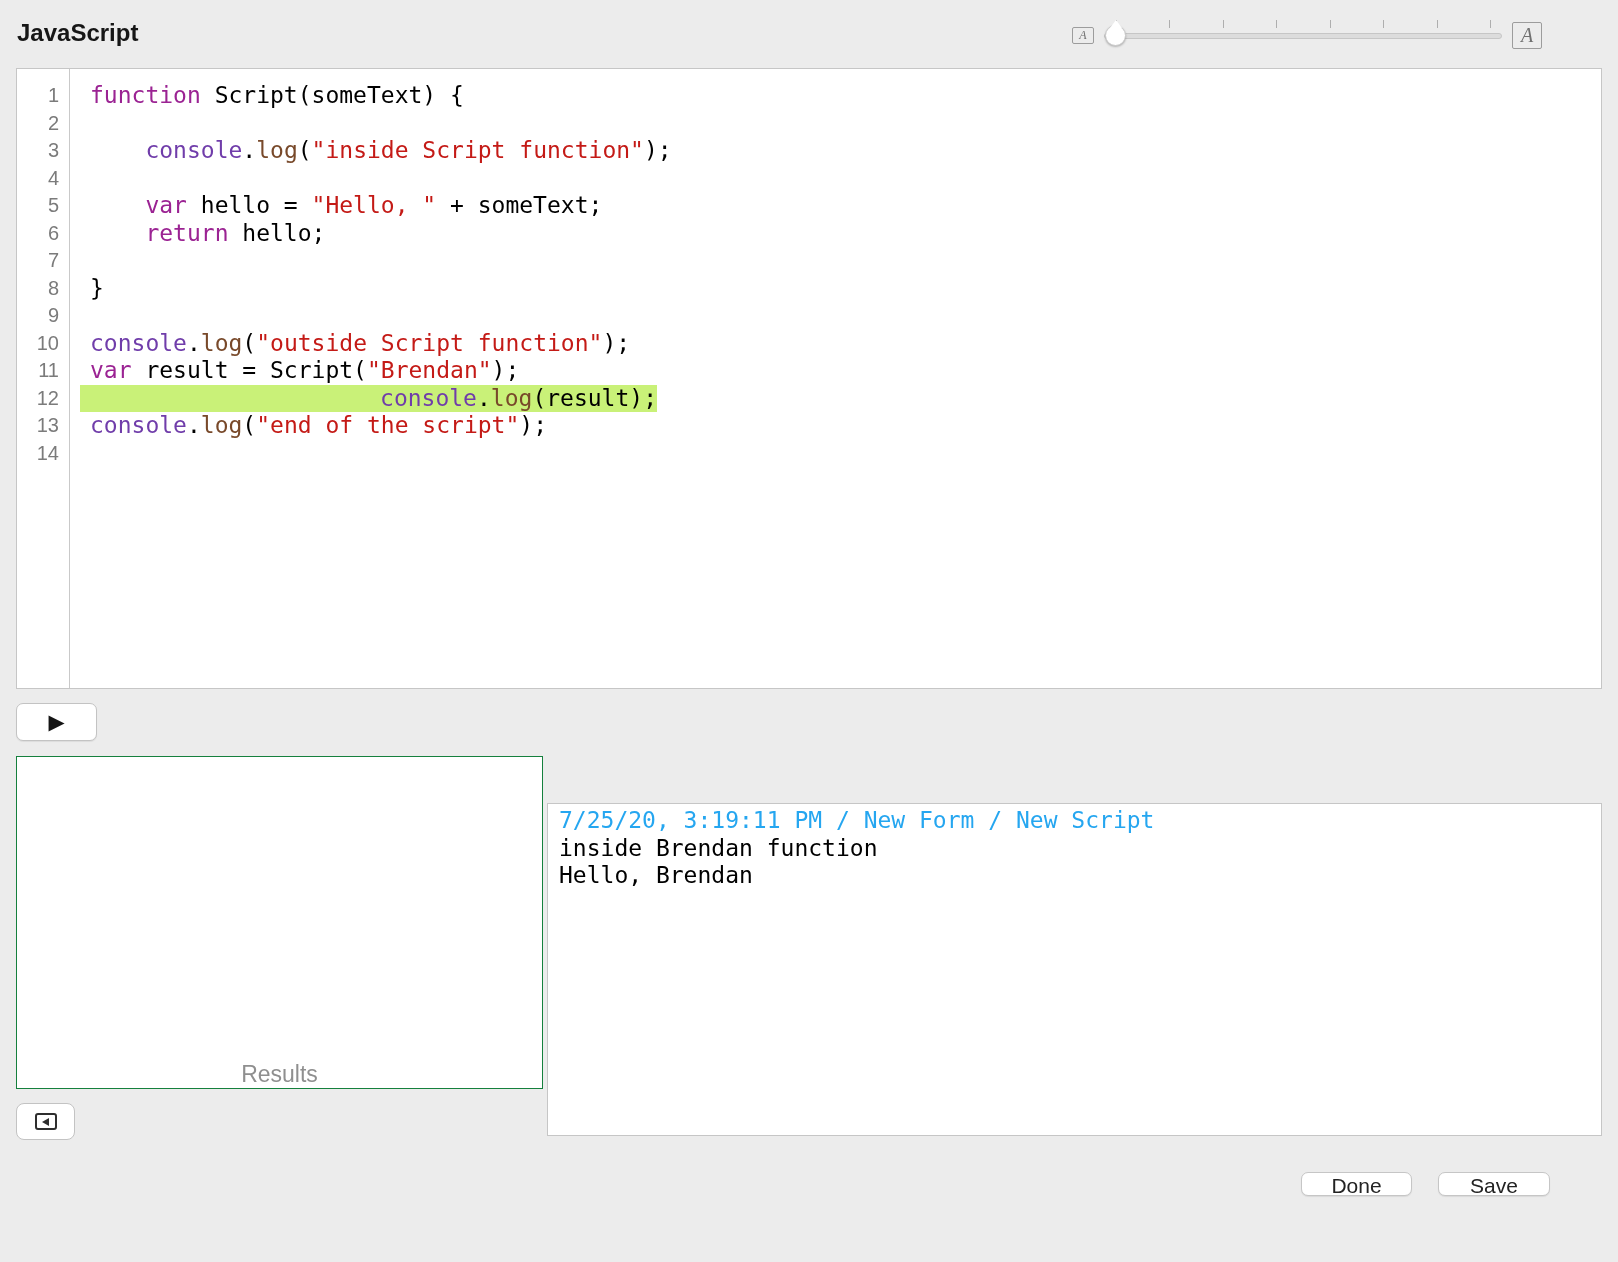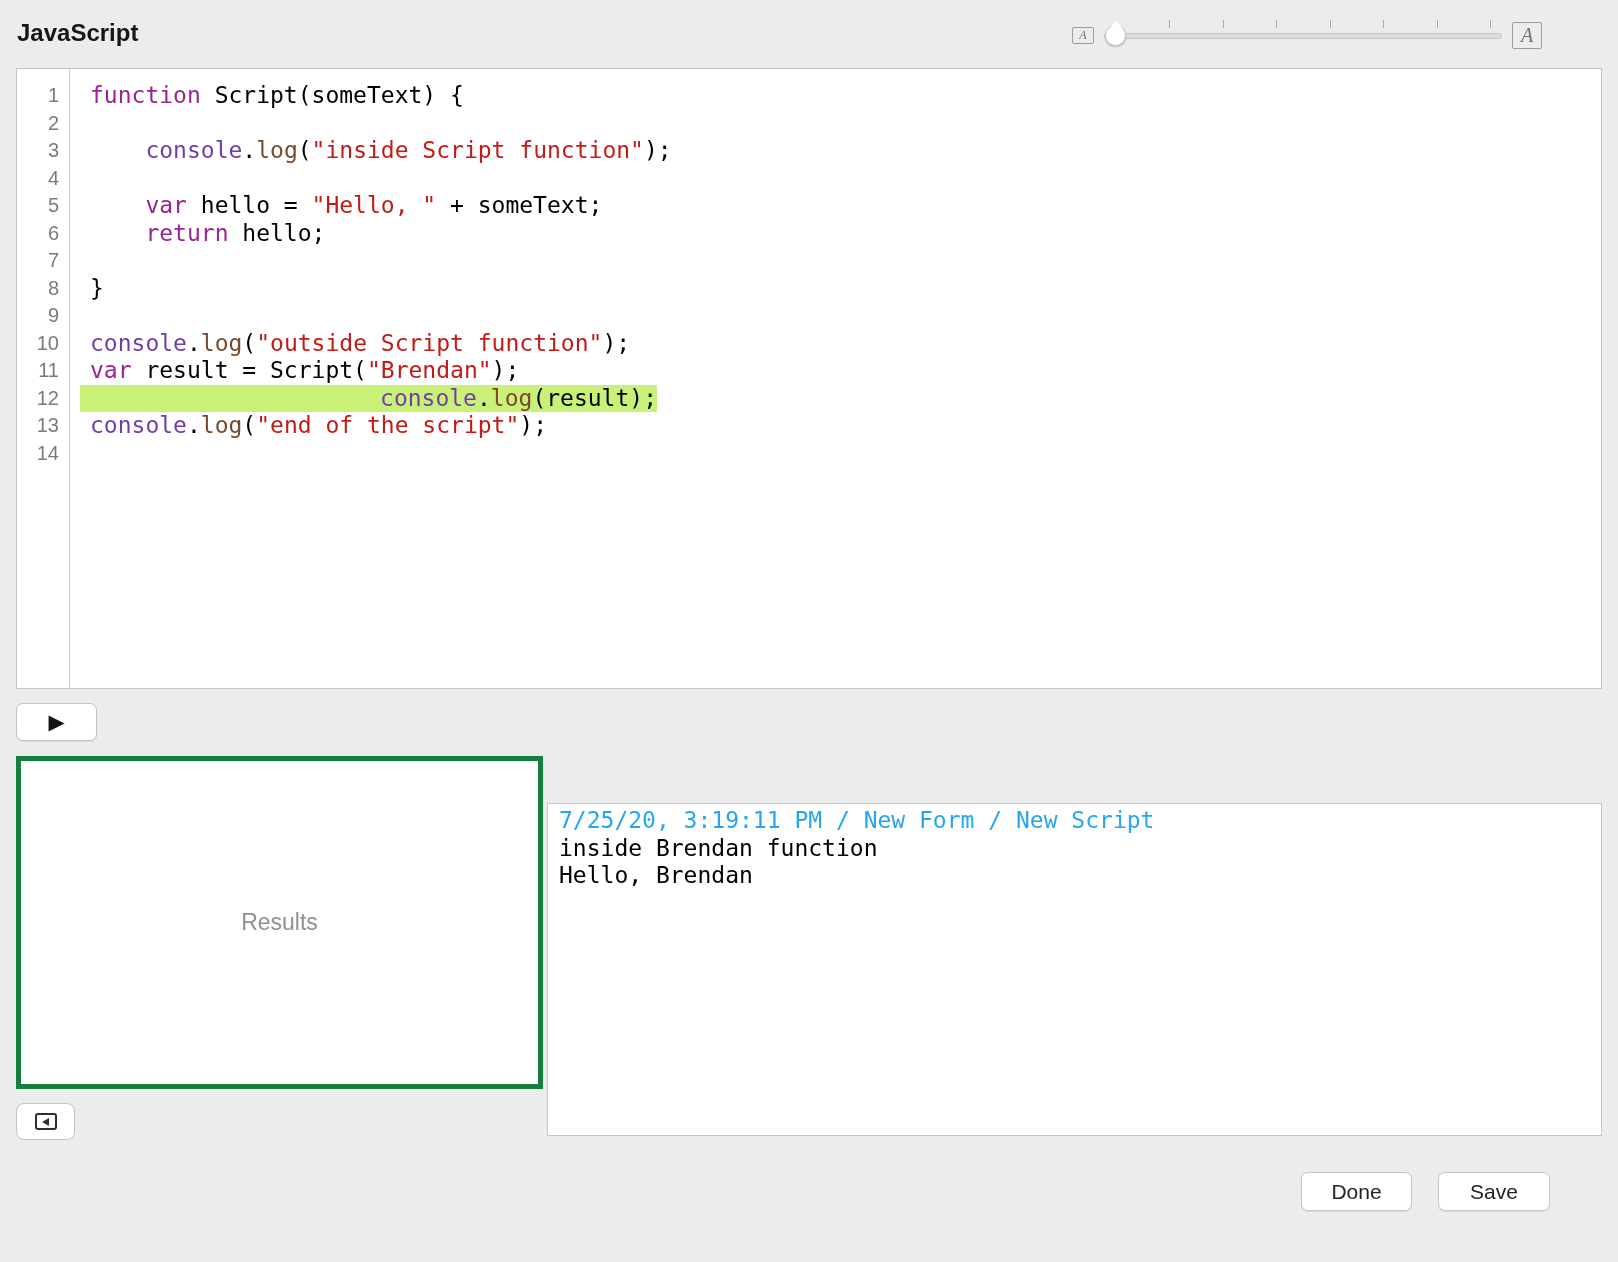--- a/index.html
+++ b/index.html
@@ -32,32 +32,32 @@
   .hl-box{display:inline-block; background:var(--hl); margin-left:-10px; padding-left:10px; min-width:577px; height:27.5px;text-align:right;}
   .tok-kw{color:var(--kw);}
   .tok-obj{color:var(--obj);}
   .tok-meth{color:var(--meth);}
   .tok-str{color:var(--str);}
   .tok-plain{color:#000;}
 
   .run-btn{position:absolute; left:16px; top:703px; width:81px; height:38px; background:#fff; border:1px solid #c3c3c3; border-radius:7px; box-shadow:0 1px 1px rgba(0,0,0,.07); display:flex; align-items:center; justify-content:center; cursor:pointer; padding:0;}
   .play{font-size:21px; color:#141414; line-height:1; margin-top:-2px;}
 
-  .results-panel{position:absolute; left:16px; top:756px; width:527px; height:333px; background:#fff; border:5px solid #15803d; display:flex; align-items:center; justify-content:center;}
+  .results-panel{position:absolute; left:16px; top:756px; width:527px; height:333px; background:#fff; border:1px solid #15803d; display:flex; align-items:flex-end; justify-content:center;}
   .results-placeholder{color:#8f8f8f; font-size:23px;}
 
   .console-panel{position:absolute; left:547px; top:756px; width:1055px; height:333px; background:#fff; border:1px solid #c6c6c6; padding:3px 10px 0 11px; overflow:hidden; font-family:"DejaVu Sans Mono", monospace; font-size:23px; line-height:27.5px;margin-top:47px;}
   .console-header{color:var(--console-blue); height:27.5px; white-space:pre;}
   .console-line{height:27.5px; white-space:pre; color:#000;}
 
   .collapse-btn{position:absolute; left:16px; top:1103px; width:59px; height:37px; background:#fff; border:1px solid #c3c3c3; border-radius:8px; display:flex; align-items:center; justify-content:center; cursor:pointer; padding:0;}
   .collapse-icon{width:22px; height:17px; border:2px solid #2e2e2e; border-radius:3px; display:flex; align-items:center; justify-content:center;}
   .tri{width:0; height:0; border-top:4px solid transparent; border-bottom:4px solid transparent; border-right:7px solid #2e2e2e;}
 
-  .btn{position:absolute; top:1172px; height:39px; background:#fff; border:1px solid #c6c6c6; border-radius:7px; font-size:21px; color:#232323; font-family:"Liberation Sans", sans-serif; box-shadow:0 1px 1px rgba(0,0,0,.08); cursor:pointer;}
+  .btn{position:absolute; top:1172px; height:24px; background:#fff; border:1px solid #c6c6c6; border-radius:7px; font-size:21px; color:#232323; font-family:"Liberation Sans", sans-serif; box-shadow:0 1px 1px rgba(0,0,0,.08); cursor:pointer;}
   .btn.done{left:1301px; width:111px;}
   .btn.save{left:1438px; width:112px;}
 </style>
 </head>
 <body>
 
 <div class="app">
 
   <div class="title">JavaScript</div>
 

